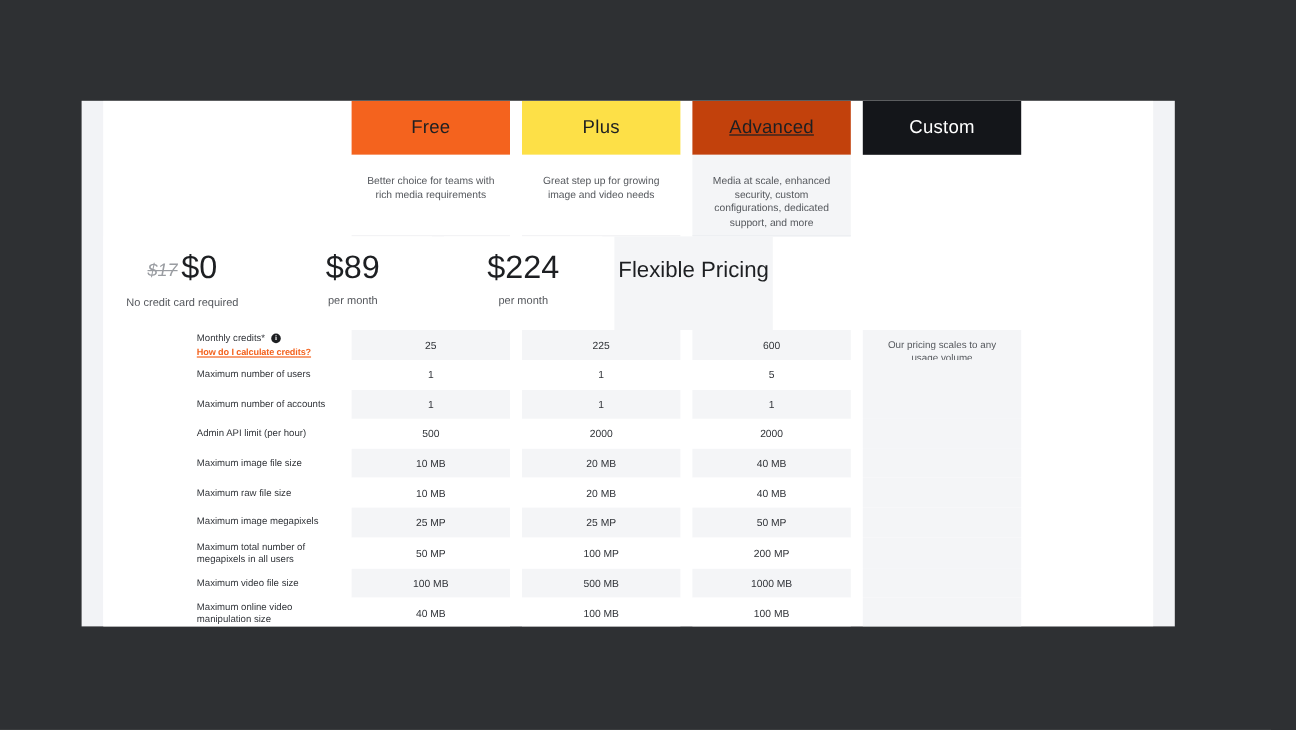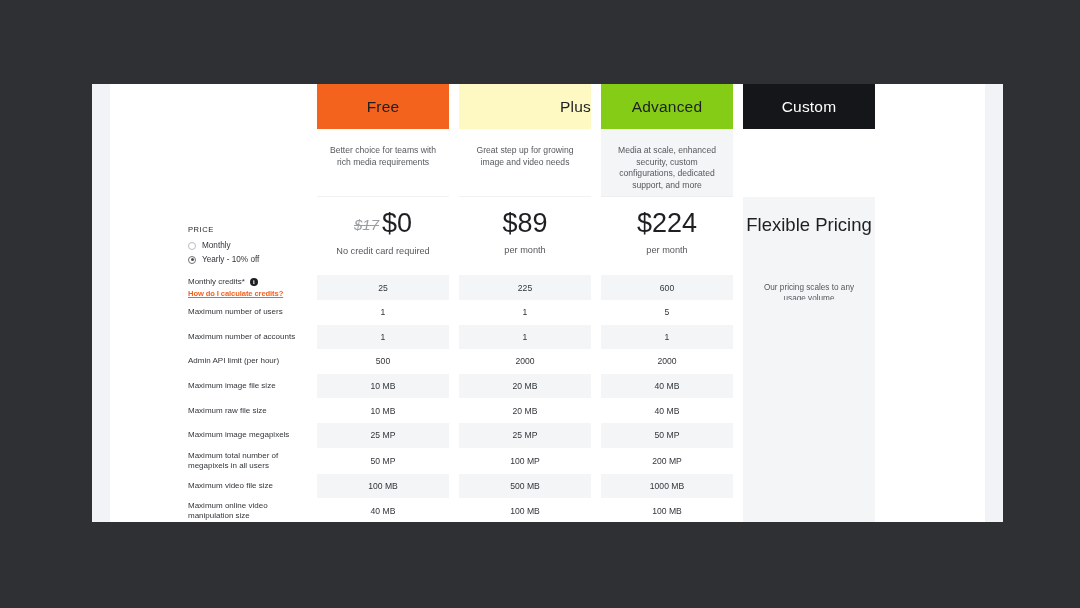--- a/index.html
+++ b/index.html
@@ -16,21 +16,21 @@
   #viewport {
     position: absolute;
     left: 0; top: 0;
     width: 1080px;
     height: 608px;
     background: #2e3033;
   }
 
   #browser-canvas {
     position: absolute;
-    left: 92px;
+    left: 68px;
     top: 84px;
     width: 911px;
     height: 438px;
     background: #f2f3f6;
     overflow: hidden;
   }
 
   
   #content-sheet {
     position: absolute;
@@ -76,22 +76,22 @@
 
   .plan-header {
     height: 45px;
     line-height: 45px;
     text-align: center;
     font-size: 15.5px;
     color: #1d1f22;
     letter-spacing: .2px;
   }
   .plan-header.free      { background: #f4631e; color: #1d1f22; }
-  .plan-header.plus      { background: #fef9c3; color: #1d1f22; text-align: right; }
-  .plan-header.advanced  { background: #84cc16; color: #1d1f22; }
+  .plan-header.plus      { background: #fde047; color: #1d1f22; }
+  .plan-header.advanced  { background: #c2410c; color: #1d1f22; text-decoration: underline; }
   .plan-header.custom    { background: #14161a; color: #ffffff; }
 
   
   #desc-band { height: 68px; }
 
   .plan-desc {
     height: 68px;
     box-sizing: border-box;
     padding: 16px 10px 0 10px;
     text-align: center;
@@ -280,35 +280,20 @@
           <div class="col-plan">
             <div class="plan-desc">Great step up for growing image and video needs</div>
           </div>
           <div class="col-plan last">
             <div class="plan-desc shaded">Media at scale, enhanced security, custom configurations, dedicated support, and more</div>
           </div>
         </div>
 
         <div class="grid-row" id="price-band">
 
-          <div class="col-labels">
-            <div class="price-selector">
-              <div class="price-selector-title">PRICE</div>
-
-              <div class="radio-row">
-                <span class="radio-dot"></span>
-                <span class="radio-label">Monthly</span>
-              </div>
-
-              <div class="radio-row">
-                <span class="radio-dot on"></span>
-                <span class="radio-label">Yearly - 10% off</span>
-              </div>
-            </div>
-          </div>
 
           <div class="col-plan">
             <div class="price-cell">
               <div class="price-main">
                 <span class="price-old">$17</span><span>$0</span>
               </div>
               <div class="price-note">No credit card required</div>
             </div>
           </div>
 

